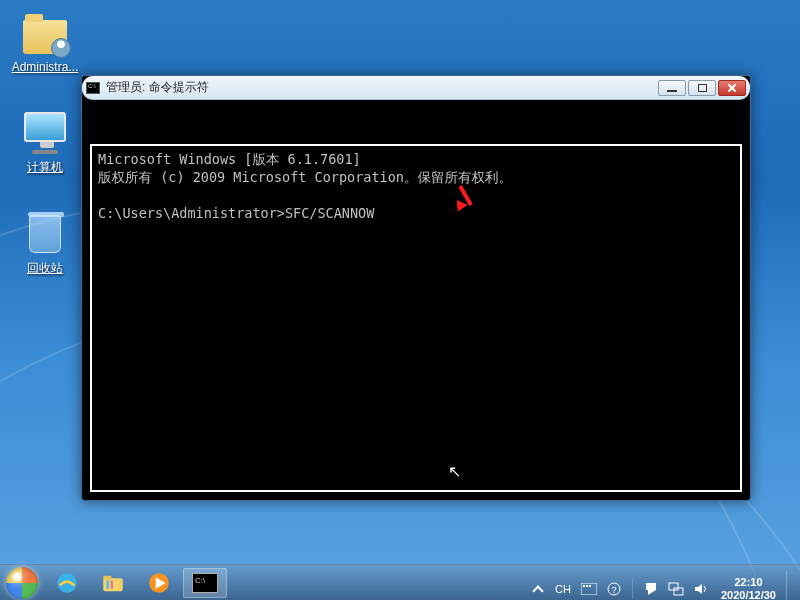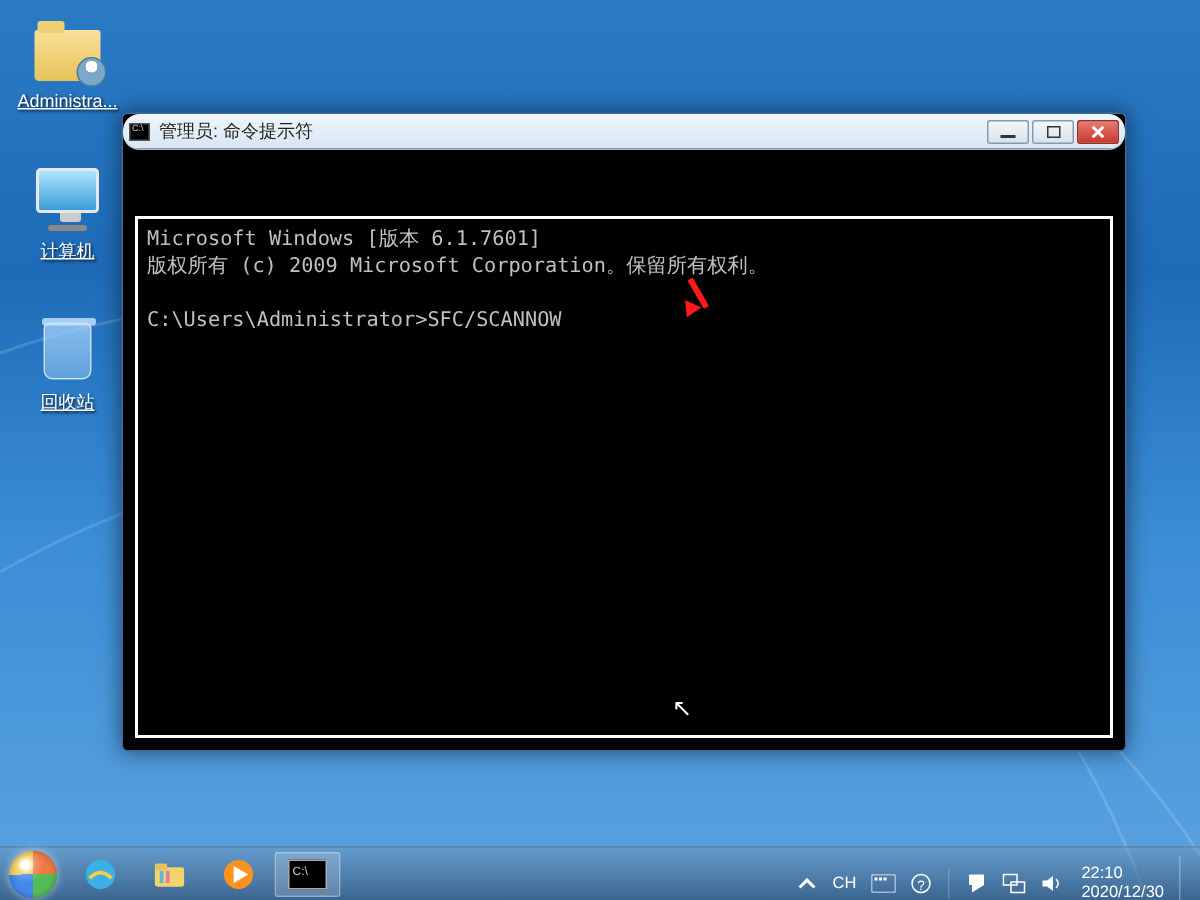--- a/index.html
+++ b/index.html
@@ -63,21 +63,21 @@
   .start { width:44px; height:36px; display:flex; align-items:center; justify-content:center; cursor:pointer;}
   .orb { width:32px; height:32px; border-radius:50%; background:radial-gradient(circle at 35% 30%, #fff 0 8%, rgba(255,255,255,0.2) 20%, rgba(255,255,255,0) 40%), conic-gradient(#e74 0 90deg,#5b5 90deg 180deg,#48e 180deg 270deg,#ec5 270deg 360deg); box-shadow:0 0 6px rgba(255,255,255,0.5), inset 0 0 4px rgba(0,0,0,0.3);}
   .pin { width:44px; height:30px; margin:0 1px; display:flex; align-items:center; justify-content:center; cursor:pointer; border-radius:2px;}
   .pin.active{background:rgba(255,255,255,0.18); box-shadow:inset 0 0 0 1px rgba(255,255,255,0.3);}
   .pin svg{width:26px;height:26px;}
   .pin .cmd-i{width:26px;height:20px;background:#000;border:1px solid #aaa;position:relative;}
   .pin .cmd-i::after{content:"C:\\";color:#ccc;font-size:8px;position:absolute;left:2px;top:2px;}
   .tray { margin-left:auto; display:flex; align-items:center; height:100%; padding-right:4px; gap:4px;margin-top:12px;}
   .tray-item{color:#fff;font-size:11px; display:flex; align-items:center; height:100%; padding:0 3px; cursor:pointer;}
   .tray-sep{width:1px;height:20px;background:rgba(255,255,255,0.2);margin:0 4px;}
-  .clock{text-align:left; line-height:13px; font-size:11px; color:#fff; padding:0 6px;}
+  .clock{text-align:center; line-height:13px; font-size:11px; color:#fff; padding:0 6px;font-weight:bold;}
   .showdesk{width:10px;height:36px;border-left:1px solid rgba(255,255,255,0.3);cursor:pointer;}
   .chev{width:14px;height:14px;position:relative;}
   .chev::before{content:"";position:absolute;left:3px;top:5px;width:6px;height:6px;border-left:2px solid #fff;border-top:2px solid #fff;transform:rotate(45deg);}
 </style>
 </head>
 <body>
 
 <div class="curve curve1"></div>
 <div class="curve curve2"></div>
 

